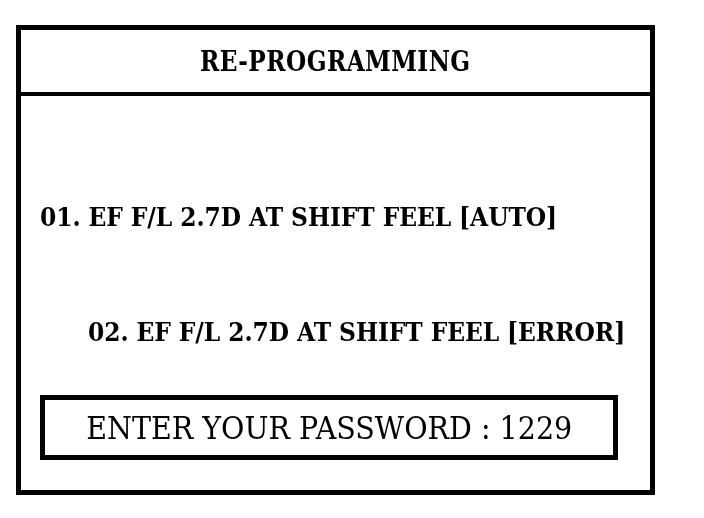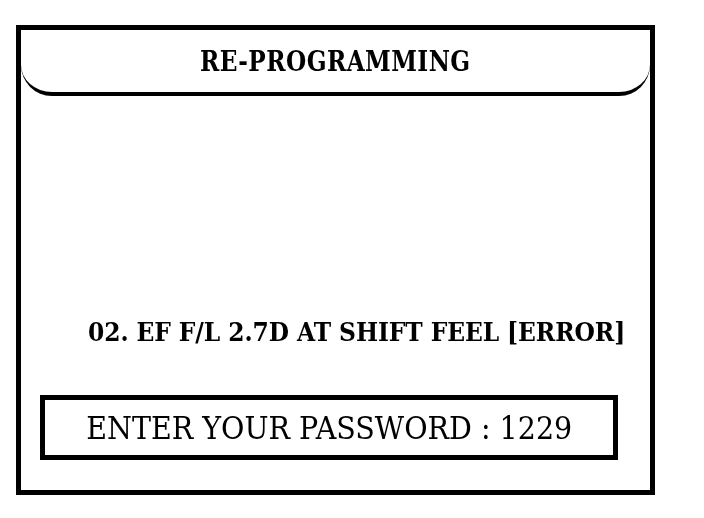--- a/index.html
+++ b/index.html
@@ -34,21 +34,20 @@
     position: absolute;
     left: 0;
     top: 0;
     right: 0;
     height: 66px;
     box-sizing: border-box;
     border-bottom: 4px solid #000000;
     display: flex;
     align-items: center;
     justify-content: center;
-    border-radius: 31px;
   }
   #title-text {
     font-family: "DejaVu Serif", serif;
     font-weight: bold;
     font-size: 27px;
     letter-spacing: 0.5px;
     color: #000000;
     white-space: nowrap;
     transform: scaleX(0.86);
     transform-origin: center center;
@@ -114,20 +113,23 @@
 <body>
 
 <div id="dialog-frame">
 
   <div id="title-bar">
     <div id="title-text">RE-PROGRAMMING</div>
   </div>
 
   <div id="dialog-body">
 
+    <div class="option-row" id="option-row-1">
+      <span class="option-text">01. EF F/L 2.7D AT SHIFT FEEL [AUTO]</span>
+    </div>
 
     <div class="option-row" id="option-row-2">
       <span class="option-text">02. EF F/L 2.7D AT SHIFT FEEL [ERROR]</span>
     </div>
 
     <div id="password-box">
       <span id="password-text">ENTER YOUR PASSWORD : 1229</span>
     </div>
 
   </div>

